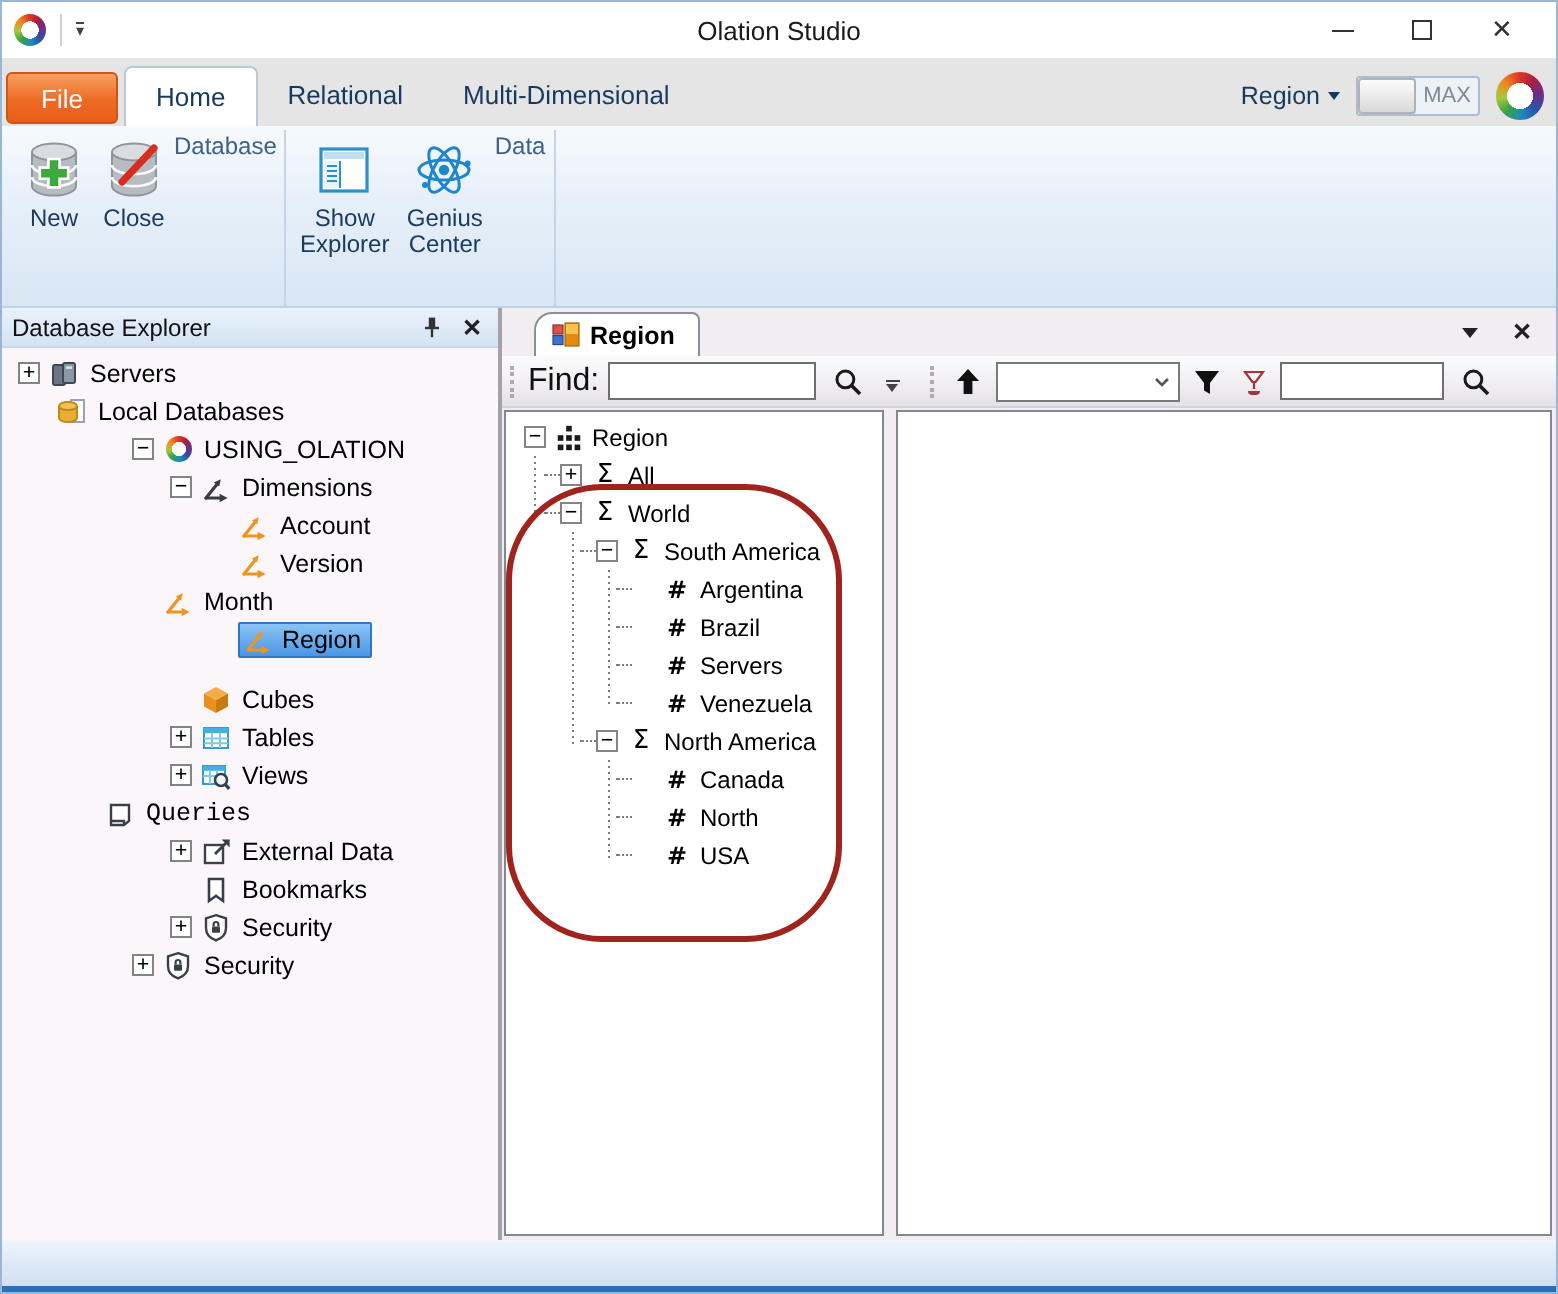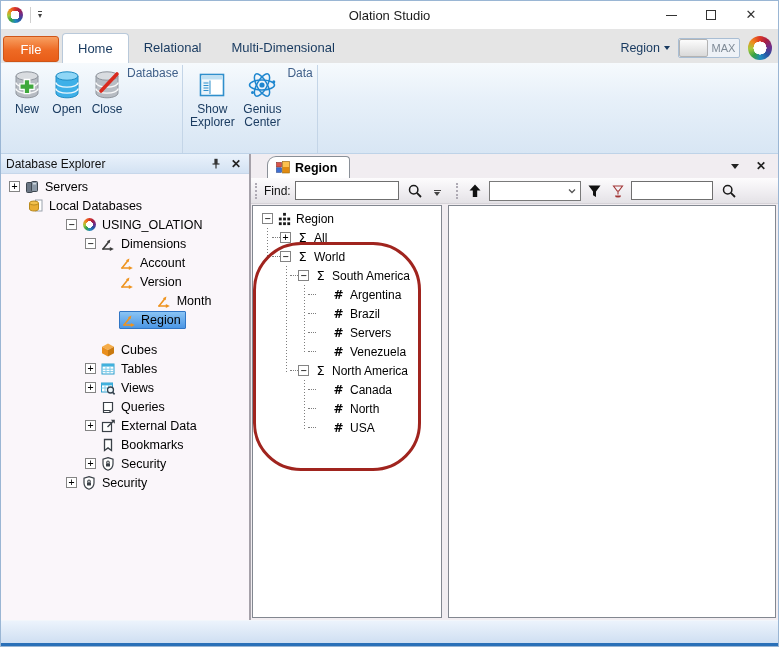--- a/index.html
+++ b/index.html
@@ -62,21 +62,21 @@
   .docarea{flex:1;min-width:0;background:#f1edf1;display:flex;flex-direction:column}
   .tabstrip{height:24px;flex:none;display:flex;align-items:flex-end;padding-left:16px;position:relative}
   .doctab{height:22px;background:#fff;border:1px solid #8a9098;border-bottom:none;border-radius:9px 4px 0 0;display:flex;align-items:center;gap:5px;padding:0 12px 0 8px;font-weight:bold;font-size:12.5px;color:#000}
   .strip-btns{position:absolute;right:10px;top:5px;display:flex;align-items:center;gap:12px}
   .strip-btn{display:flex;align-items:center;justify-content:center;width:14px;height:14px}
   .tri-down{width:0;height:0;border-left:4px solid transparent;border-right:4px solid transparent;border-top:5px solid #222}
   .xglyph{font-size:12px;color:#222;font-weight:bold;line-height:12px}
 
   .toolbar{height:26px;flex:none;background:linear-gradient(#fdfcfd,#eceaee 70%,#e4e2e6);display:flex;align-items:center;padding:0 2px;gap:4px;border-bottom:1px solid #d6d3d8}
   .grip{width:3px;height:16px;border-left:2px dotted #aeaab4;margin:0 2px;flex:none}
-  .tb-label{font-size:12px;color:#111}
+  .tb-label{font-size:16px;color:#111}
   .tb-input{height:19px;border:1px solid #6f6f6f;background:#fff;font-size:12px;padding:0 3px;font-family:"Liberation Sans",sans-serif}
   .tb-btn{width:24px;height:20px;border:none;background:transparent;display:flex;align-items:center;justify-content:center}
   .ovf-btn{width:13px;height:18px;display:flex;align-items:center;justify-content:center;flex-direction:column;gap:1px;align-self:flex-end;margin-bottom:1px}
   .ovf-bar{width:7px;border-top:1px solid #444}
   .ovf-tri{width:0;height:0;border-left:3.5px solid transparent;border-right:3.5px solid transparent;border-top:4px solid #444}
   .combo{width:92px;height:20px;border:1px solid #7a7a7a;background:#fff;display:flex;align-items:center}
   .combo .cval{flex:1;font-size:12px;padding:0 3px}
   .combo .cbtn{width:15px;height:100%;display:flex;align-items:center;justify-content:center}
 
   .panes{flex:1;display:flex;min-height:0;padding:1px 2px 2px 1px}
@@ -143,31 +143,20 @@
             <span class="rbtn-icon">
               <svg width="32" height="32" viewBox="0 0 32 32">
                 <path d="M5 7 v17 c0 2.7 5 4.8 11 4.8 s11 -2.1 11 -4.8 V7" fill="#b7bcc3" stroke="#8f959d"></path>
                 <path d="M5 13.5 c0 2.6 5 4.6 11 4.6 s11 -2 11 -4.6" fill="none" stroke="#fff" stroke-width="1.4" opacity="0.9"></path>
                 <path d="M5 19.5 c0 2.6 5 4.6 11 4.6 s11 -2 11 -4.6" fill="none" stroke="#fff" stroke-width="1.4" opacity="0.9"></path>
                 <ellipse cx="16" cy="7" rx="11" ry="4.2" fill="#d9dce0" stroke="#8f959d"></ellipse>
                 <path d="M13.2 10.5 h5.6 v4.3 h4.3 v5.6 h-4.3 v4.3 h-5.6 v-4.3 H8.9 v-5.6 h4.3 z" fill="#3fa83c" stroke="#fff" stroke-width="1.3"></path>
               </svg>
             </span>
             <span class="rbtn-label">New</span>
-          </div>
-          <div class="rbtn">
-            <span class="rbtn-icon">
-              <svg width="32" height="32" viewBox="0 0 32 32">
-                <path d="M5 7 v17 c0 2.7 5 4.8 11 4.8 s11 -2.1 11 -4.8 V7" fill="#3eb0e8" stroke="#1f8cc4"></path>
-                <path d="M5 13.5 c0 2.6 5 4.6 11 4.6 s11 -2 11 -4.6" fill="none" stroke="#fff" stroke-width="1.4" opacity="0.9"></path>
-                <path d="M5 19.5 c0 2.6 5 4.6 11 4.6 s11 -2 11 -4.6" fill="none" stroke="#fff" stroke-width="1.4" opacity="0.9"></path>
-                <ellipse cx="16" cy="7" rx="11" ry="4.2" fill="#8fd6f6" stroke="#1f8cc4"></ellipse>
-              </svg>
-            </span>
-            <span class="rbtn-label">Open</span>
           </div>
           <div class="rbtn">
             <span class="rbtn-icon">
               <svg width="32" height="32" viewBox="0 0 32 32">
                 <path d="M5 7 v17 c0 2.7 5 4.8 11 4.8 s11 -2.1 11 -4.8 V7" fill="#b7bcc3" stroke="#8f959d"></path>
                 <path d="M5 13.5 c0 2.6 5 4.6 11 4.6 s11 -2 11 -4.6" fill="none" stroke="#fff" stroke-width="1.4" opacity="0.9"></path>
                 <path d="M5 19.5 c0 2.6 5 4.6 11 4.6 s11 -2 11 -4.6" fill="none" stroke="#fff" stroke-width="1.4" opacity="0.9"></path>
                 <ellipse cx="16" cy="7" rx="11" ry="4.2" fill="#d9dce0" stroke="#8f959d"></ellipse>
                 <path d="M26 5 L10 22" stroke="#d92b1f" stroke-width="3.6" stroke-linecap="round"></path>
               </svg>
@@ -296,21 +285,21 @@
                 <g stroke="#ee9420" stroke-width="1.6" fill="none" stroke-linecap="round">
                   <path d="M3 13 H10"></path>
                   <path d="M3 13 L8.4 6.2"></path>
                 </g>
                 <polygon points="13.8,13 9.8,10.9 9.8,15.1" fill="#ee9420"></polygon>
                 <polygon points="10.4,3.6 9.6,7.3 6.9,5.2" fill="#ee9420"></polygon>
               </svg>
             </span>
             <span class="tlbl">Version</span>
           </div>
-          <div class="erow" style="padding-left: 102px; justify-content: center;">
+          <div class="erow" style="padding-left: 65px;">
             <span class="slot"></span>
             <span class="ticon">
               <svg width="16" height="16" viewBox="0 0 16 16">
                 <g stroke="#ee9420" stroke-width="1.6" fill="none" stroke-linecap="round">
                   <path d="M3 13 H10"></path>
                   <path d="M3 13 L8.4 6.2"></path>
                 </g>
                 <polygon points="13.8,13 9.8,10.9 9.8,15.1" fill="#ee9420"></polygon>
                 <polygon points="10.4,3.6 9.6,7.3 6.9,5.2" fill="#ee9420"></polygon>
               </svg>
@@ -361,21 +350,21 @@
               <svg width="16" height="16" viewBox="0 0 16 16">
                 <rect x="1.5" y="3" width="11" height="9" fill="#fff" stroke="#2d9fce"></rect>
                 <rect x="1.5" y="3" width="11" height="2.4" fill="#41b1dd"></rect>
                 <path d="M5 5.4 V12 M8.5 5.4 V12 M1.5 8 H12.5" stroke="#7fcbe8" fill="none"></path>
                 <circle cx="10.5" cy="10" r="3" fill="#eef7fb" stroke="#33424e" stroke-width="1.3"></circle>
                 <path d="M12.6 12.2 L14.6 14.4" stroke="#33424e" stroke-width="1.6"></path>
               </svg>
             </span>
             <span class="tlbl">Views</span>
           </div>
-          <div class="erow" style="padding-left: 84px;">
+          <div class="erow" style="padding-left: 36px; font-family: Liberation Mono, monospace;">
             <span class="slot"></span>
             <span class="ticon">
               <svg width="16" height="16" viewBox="0 0 16 16">
                 <path d="M3.5 3.5 h9 v8 l-2.5 2 h-6.5 z" fill="#fff" stroke="#3a4047" stroke-width="1.2"></path>
                 <path d="M3.5 11.5 h6.5 v2" fill="none" stroke="#3a4047" stroke-width="1.2"></path>
               </svg>
             </span>
             <span class="tlbl">Queries</span>
           </div>
           <div class="erow" style="padding-left: 84px;">

